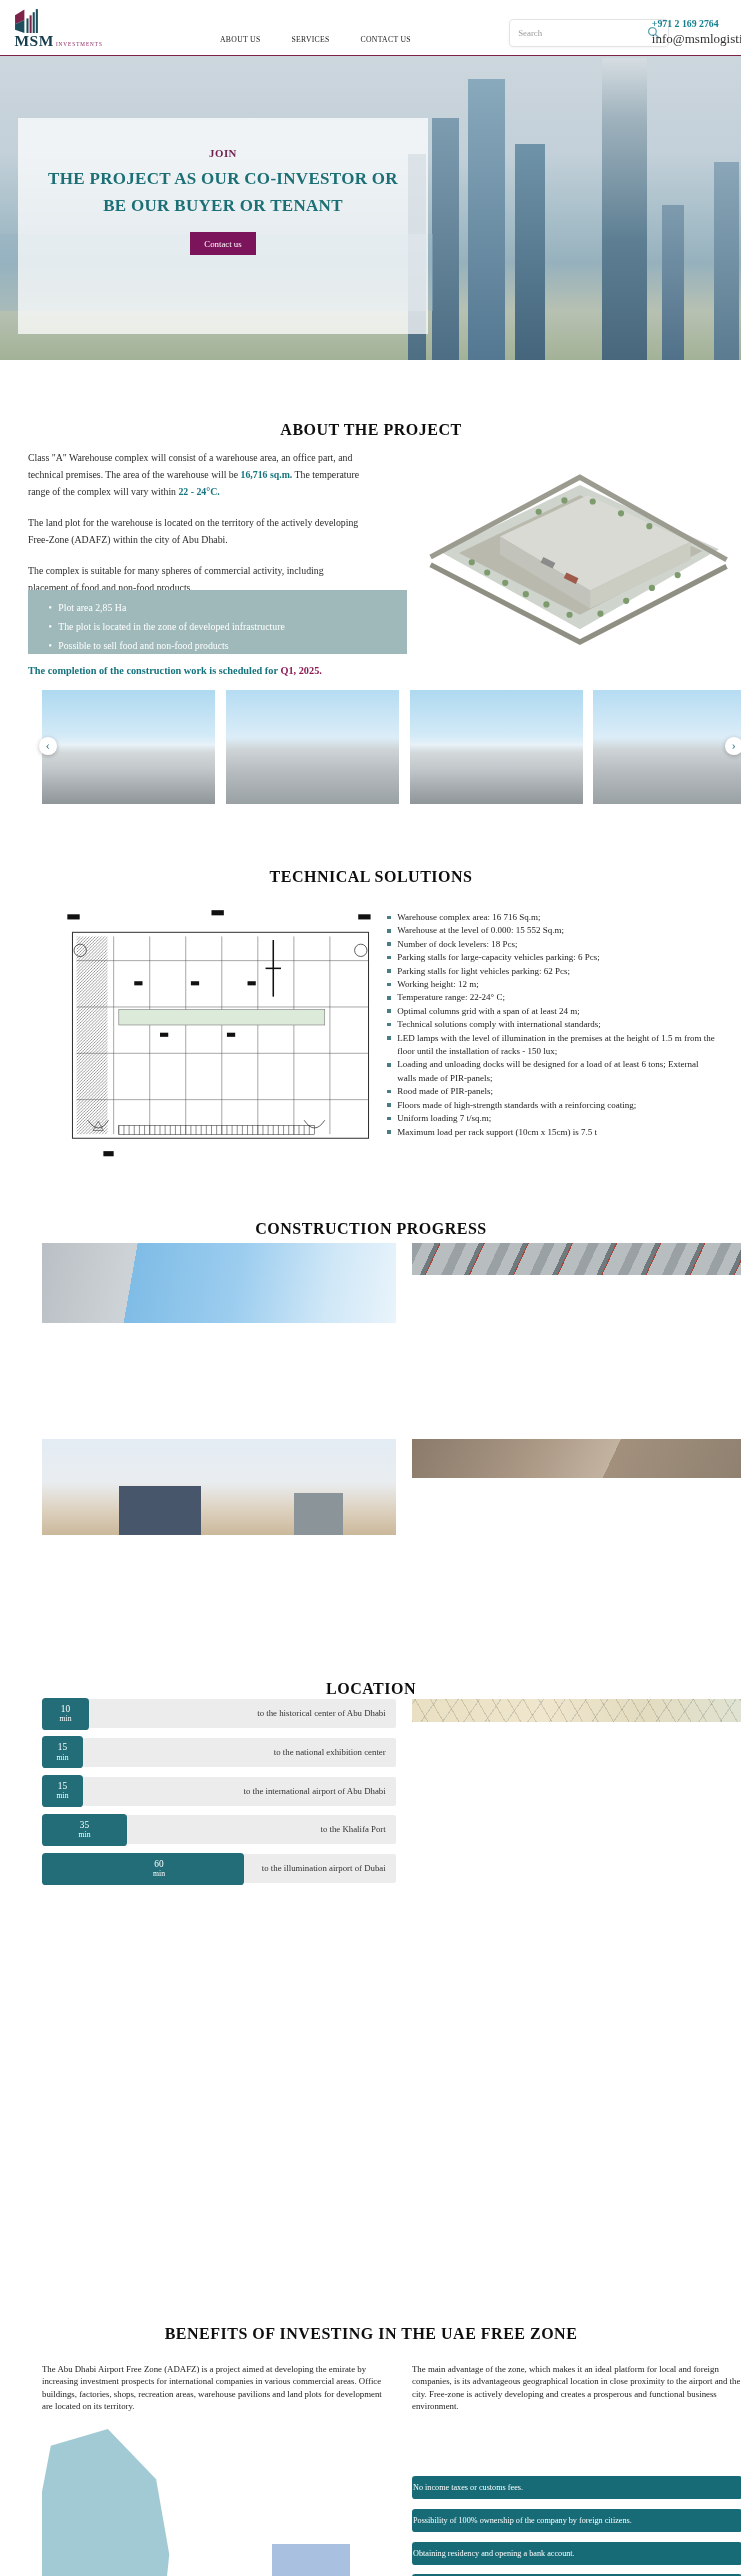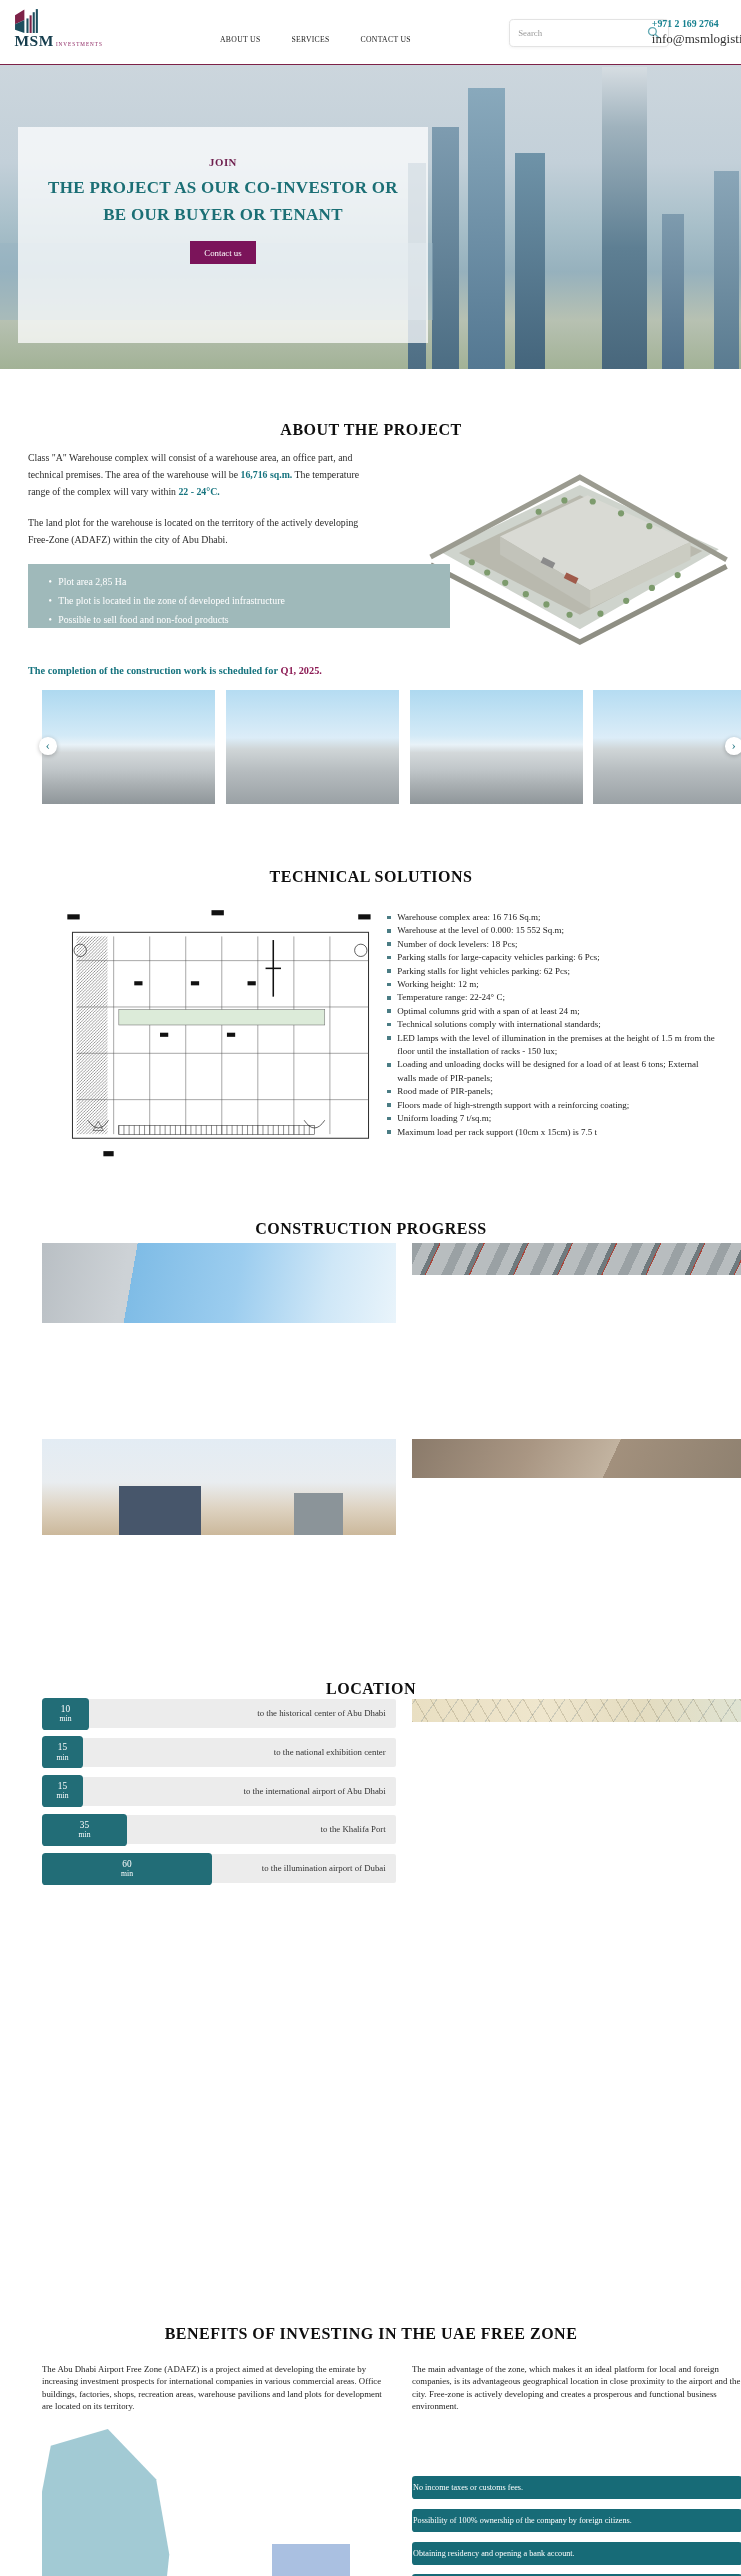--- a/index.html
+++ b/index.html
@@ -16,21 +16,21 @@
   .nav a{font-size:7.7px;color:#1a1a1a;text-decoration:none;letter-spacing:0.3px;}
   .search-box{position:absolute;left:509px;top:18.5px;width:158px;height:26px;border:0.5px solid #e3e3e3;border-radius:4.6px;box-shadow:0 1px 3.1px rgba(0,0,0,0.05);background:#fff;display:flex;align-items:center;}
   .search-box input{flex:1;border:none;outline:none;font-family:inherit;font-size:8.8px;color:#444;padding:0 0 0 8.2px;background:transparent;}
   .search-box input::placeholder{color:#9a9a9a;}
   .search-icon{width:13.4px;height:13.4px;margin-right:7.2px;flex:0 0 auto;}
   .header-contacts{position:absolute;right:5.2px;top:18.5px;text-align:left;width:85px;}
   .header-phone{font-size:9.8px;font-weight:bold;color:#16808f;line-height:1;}
   .header-email{font-size:13px;color:#333;margin-top:3px;}
 
   
-  #hero{position:absolute;left:0;top:64px;width:742px;height:304px;overflow:hidden;border-top:1.5px solid #7d2248;
+  #hero{position:absolute;left:0;top:55px;width:742px;height:304px;overflow:hidden;border-top:1.5px solid #7d2248;
     background:linear-gradient(180deg,#ccd6dd 0%,#c3d0d9 32%,#a9c0ca 52%,#96b1bd 68%,#b7c1b2 84%,#a2b296 100%);}
   .tower{position:absolute;bottom:0;}
   .t1{left:432px;width:27px;height:242px;background:linear-gradient(180deg,#7e9cb0,#4c6d83);}
   .t2{left:468px;width:37px;height:281px;background:linear-gradient(180deg,#89a9bc,#547892);}
   .t3{left:515px;width:30px;height:216px;background:linear-gradient(180deg,#6f93a8,#44657c);}
   .t4{left:602px;width:45px;height:302px;background:linear-gradient(180deg,#d6dde2,#9fb2bd 20%,#5e7f93 60%,#48677c);}
   .t5{left:662px;width:21.6px;height:155px;background:linear-gradient(180deg,#7e9bae,#51718a);}
   .t6{left:714px;width:25px;height:198px;background:linear-gradient(180deg,#8aa6b8,#5a7b90);}
   .t7{left:408px;width:17.5px;height:206px;background:linear-gradient(180deg,#7795a9,#4e6e84);}
   .hero-water{position:absolute;left:0;bottom:49px;width:433px;height:77px;background:rgba(150,180,195,0.45);}
@@ -40,21 +40,21 @@
   .hero-cta{display:inline-block;margin-top:12.4px;width:66px;height:23px;line-height:23px;background:#7b145a;color:#fff;font-size:8.8px;font-family:inherit;border:none;cursor:pointer;}
 
   
   .sec-h{position:absolute;left:0;width:742px;text-align:center;font-size:16px;font-weight:bold;color:#0e0e0e;letter-spacing:0.5px;}
 
   
   .about-text{position:absolute;left:28px;top:449px;width:337px;font-size:9.8px;line-height:17px;color:#2b2b2b;}
   .about-text p{margin:0 0 14px 0;}
   .hl{color:#15737e;font-weight:bold;}
   .render-wrap{position:absolute;left:410px;top:454px;width:332px;height:201px;}
-  .about-box{position:absolute;left:28px;top:564px;width:422px;height:64px;background:#9fb9ba;}
+  .about-box{position:absolute;left:28px;top:590px;width:379px;height:64px;background:#9fb9ba;}
   .about-box ul{margin:0;padding:8.2px 0 0 20.6px;list-style:none;}
   .about-box li{color:#fff;font-size:9.8px;line-height:19px;}
   .about-box li::before{content:"•";margin-right:6.2px;}
   .completion{position:absolute;left:28px;top:665px;font-size:10.3px;font-weight:bold;color:#15737e;text-align:right;}
   .completion .q{color:#8c1a54;}
 
   
   .carousel{position:absolute;left:42px;top:690px;width:700px;height:114px;display:flex;gap:10.8px;overflow:hidden;}
   .thumb{flex:0 0 173px;height:114px;background:
     linear-gradient(180deg,#aed9f0 0%,#d3eaf7 40%,#e8f2f8 48%,#d3d8da 55%,#c0c6c9 70%,#a8aeb1 84%,#8f969a 100%);}
@@ -82,21 +82,21 @@
   .cp3::after{content:"";position:absolute;left:252px;bottom:0;width:49px;height:42px;background:#8b9499;}
   .cp4{left:412px;top:1439px;width:330px;height:39px;background:
     linear-gradient(115deg,#8a7a6a 0%,#a99683 35%,#c2b3a0 60%,#93857333 60%,#8f8170 100%),linear-gradient(#a6937f,#a6937f);}
 
   
   .loc-rows{position:absolute;left:42px;top:1699px;width:354px;}
   .loc-row{position:relative;height:29px;margin-bottom:9.8px;background:#ececec;border-radius:2.1px;}
   .loc-chip{position:absolute;left:0;top:-1.5px;height:32px;background:#226d77;border-radius:3.6px;color:#fff;text-align:center;display:flex;flex-direction:column;justify-content:center;gap:1px;}
   .loc-chip .tnum{font-size:9.3px;line-height:1;}
   .loc-chip .tunit{font-size:7.7px;line-height:1;}
-  .w1{width:47px;font-family:Liberation Serif, serif;} .w2{width:41px;} .w3{width:41px;} .w4{width:85px;} .w5{width:170px;}
+  .w1{width:47px;font-family:Liberation Serif, serif;} .w2{width:41px;} .w3{width:41px;} .w4{width:85px;} .w5{width:170px;padding-left:32px;}
   .loc-label{position:absolute;right:10.3px;top:0;height:29px;line-height:29px;font-size:8.8px;color:#333;}
   .map-strip{position:absolute;left:412px;top:1699px;width:330px;height:23px;background:
     repeating-linear-gradient(60deg,rgba(120,110,80,0.25) 0 1px,transparent 1px 13.4px),
     repeating-linear-gradient(-55deg,rgba(100,120,130,0.25) 0 1px,transparent 1px 17.5px),
     linear-gradient(90deg,#e9dfc2,#efe6cd 40%,#e4dcc0 70%,#dfe3d2 100%);}
 
   
   .bp{position:absolute;top:2354px;font-size:8.8px;line-height:12.4px;color:#222;}
   .bp-left{left:42px;width:350px;}
   .bp-right{left:412px;width:330px;}
@@ -285,21 +285,21 @@
       <li>Number of dock levelers: 18 Pcs;</li>
       <li>Parking stalls for large-capacity vehicles parking: 6 Pcs;</li>
       <li>Parking stalls for light vehicles parking: 62 Pcs;</li>
       <li>Working height: 12 m;</li>
       <li>Temperature range: 22-24° C;</li>
       <li>Optimal columns grid with a span of at least 24 m;</li>
       <li>Technical solutions comply with international standards;</li>
       <li>LED lamps with the level of illumination in the premises at the height of 1.5 m from the floor until the installation of racks - 150 lux;</li>
       <li>Loading and unloading docks will be designed for a load of at least 6 tons; External walls made of PIR-panels;</li>
       <li>Rood made of PIR-panels;</li>
-      <li>Floors made of high-strength support with a reinforcing coating;</li>
+      <li>Floors made of high-strength standards with a reinforcing coating;</li>
       <li>Uniform loading 7 t/sq.m;</li>
       <li>Maximum load per rack support (10cm x 15cm) is 7.5 t</li>
     </ul>
   </div>
 
   <h2 class="sec-h" style="top:1207px;">CONSTRUCTION PROGRESS</h2>
   <div class="cp cp1"></div>
   <div class="cp cp2"></div>
   <div class="cp cp3"></div>
   <div class="cp cp4"></div>

